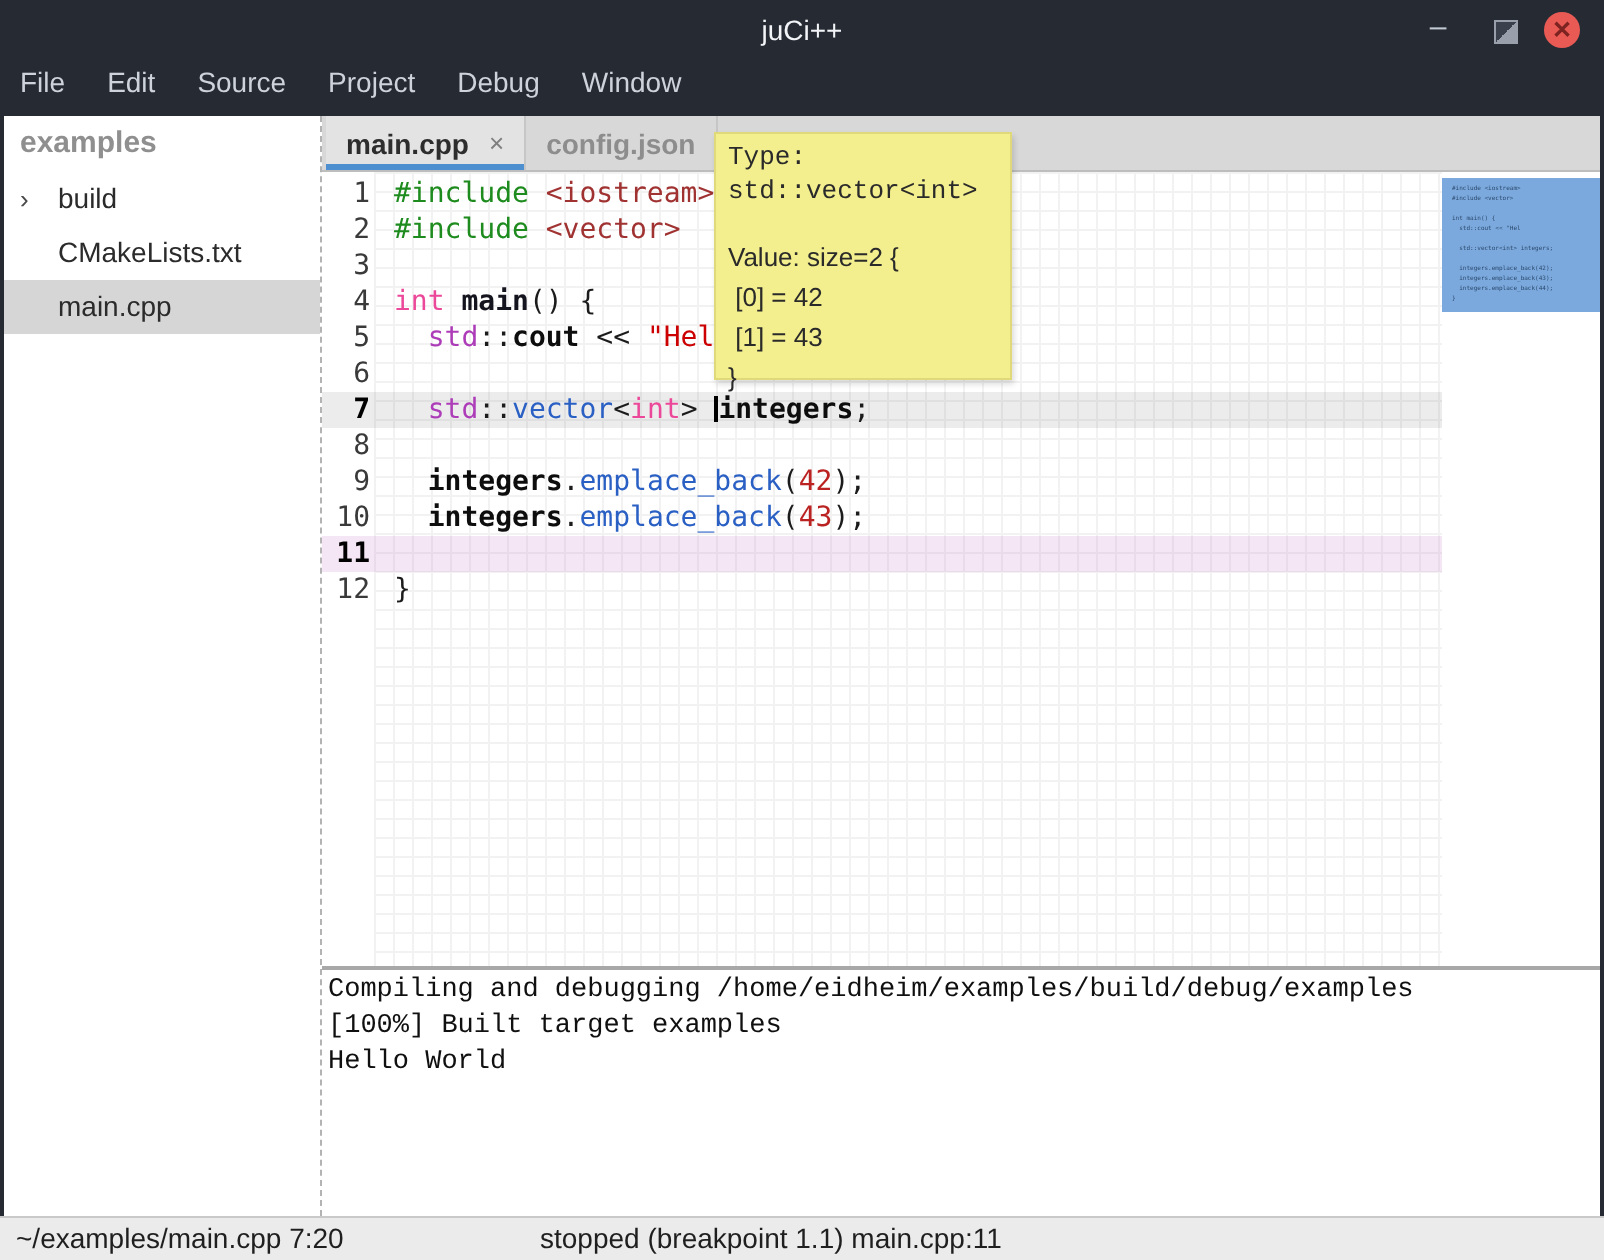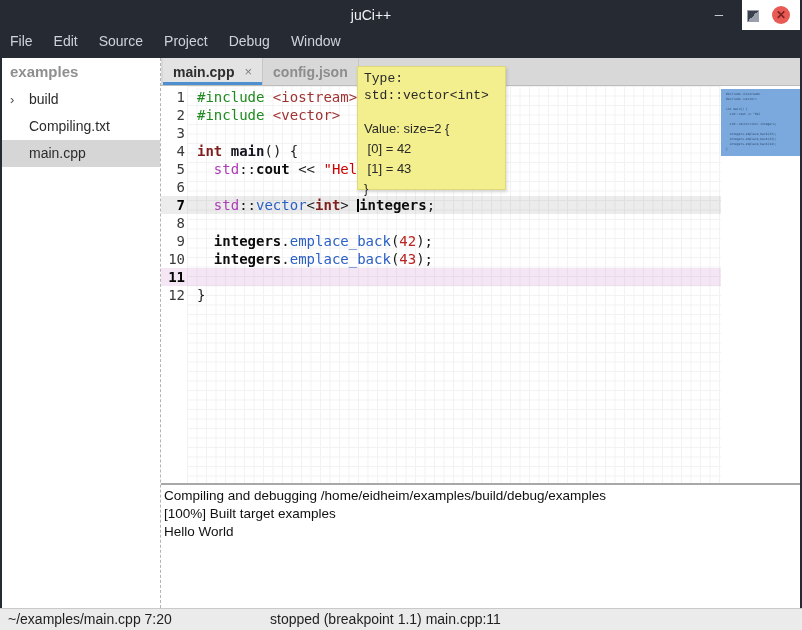--- a/index.html
+++ b/index.html
@@ -1,20 +1,20 @@
 <!DOCTYPE html>
 <html><head>
 <meta charset="utf-8">
 <style>
   html,body{margin:0;padding:0;background:#555;}
   .window{position:relative;width:802px;height:630px;background:#ffffff;overflow:hidden;
     font-family:"Liberation Sans",sans-serif;
     box-shadow:inset 2px 0 #262b33, inset -2px 0 #262b33, inset 0 -2px #8a8f98;}
   
-  .titlebar{position:absolute;left:0;top:0;width:742px;height:30px;background:#262b33;}
+  .titlebar{position:absolute;left:0;top:0;width:802px;height:30px;background:#262b33;}
   .title{position:absolute;left:0;right:0;top:0;height:30px;line-height:30px;text-align:center;
     color:#f2f4f7;font-size:14px;}
   .btn-min{position:absolute;left:710px;top:6px;width:18px;height:18px;line-height:16px;text-align:center;
     color:#c3c9d2;font-size:15px;cursor:default;}
   .btn-restore{position:absolute;left:747px;top:10px;width:10px;height:10px;border:1px solid #9aa0ab;
     background:linear-gradient(135deg,#3b414c 50%,#9aa0ab 50%);}
   .btn-close{position:absolute;left:772px;top:6px;width:18px;height:18px;border-radius:50%;
     background:#ea5a55;color:#7c2321;font-size:12px;font-weight:bold;text-align:center;line-height:18px;}
   
   .menubar{position:absolute;left:0;top:30px;width:802px;height:28px;background:#262b33;
@@ -44,21 +44,21 @@
     background-size:9.5px 9.5px;}
   .rows{position:absolute;left:0;top:2px;right:0;}
   .ed-row{display:flex;height:18px;line-height:18px;white-space:pre;}
   .ed-row.hl-current{background:rgba(70,70,70,0.10);}
   .ed-row.hl-debug{background:rgba(195,105,195,0.17);}
   .ln{width:24px;text-align:right;padding-right:7px;color:#3a3a3a;flex:none;}
   .ed-row.hl-current .ln,.ed-row.hl-debug .ln{font-weight:bold;color:#000;}
   .code{padding-left:5px;}
   .t-pp{color:#1e8b1e;}
   .t-inc{color:#a03232;}
-  .t-kw{color:#7f1d1d;font-weight:bold;}
+  .t-kw{color:#ec4899;font-weight:normal;}
   .t-type{color:#2a5fc4;}
   .t-ns{color:#ad3cb8;}
   .t-str{color:#cc0000;}
   .t-num{color:#bb2222;}
   .t-pl{color:#1b1b1b;}
   .t-varb{color:#0d0d0d;font-weight:bold;}
   .t-fnb{color:#14141e;font-weight:bold;}
   .caret{display:inline-block;width:2px;height:13px;background:#000;vertical-align:-2px;}
   
   .minimap{position:absolute;left:721px;top:86px;width:79px;height:397px;background:#ffffff;}
@@ -68,21 +68,21 @@
   
   .tooltip{position:absolute;left:357px;top:66px;width:149px;height:124px;background:#f3ee8e;
     border:1px solid #e0d97a;box-sizing:border-box;padding:3px 6px;font-size:13px;color:#2a2a2a;
     z-index:50;box-shadow:1px 2px 3px rgba(0,0,0,0.15);}
   .tt-type{line-height:17px;font-family:Liberation Mono, monospace;}
   .tt-value{margin-top:15px;line-height:20px;white-space:pre;}
   
   .output{position:absolute;left:161px;top:483px;width:639px;height:125px;background:#fff;
     border-top:2px solid #a8a8a8;box-sizing:border-box;
     font-family:"DejaVu Sans Mono","Liberation Mono",monospace;font-size:13.5px;color:#101010;}
-  .output pre{margin:2px 0 0 3px;line-height:18px;font-family:Liberation Sans, sans-serif;}
+  .output pre{margin:2px 0 0 3px;line-height:18px;font-family:Liberation Mono, monospace;}
   
   .statusbar{position:absolute;left:0;top:608px;width:802px;height:22px;background:#ebebeb;
     border-top:1px solid #c9c9c9;box-sizing:border-box;font-size:14px;color:#1f1f1f;}
   .st-left{position:absolute;left:8px;top:0;line-height:21px;}
   .st-center{position:absolute;left:270px;top:0;line-height:21px;}
 </style>
 </head>
 <body>
 
 <div class="window">
@@ -100,21 +100,21 @@
       <div class="menu-item">Source</div>
       <div class="menu-item">Project</div>
       <div class="menu-item">Debug</div>
       <div class="menu-item">Window</div>
     </div>
 
   <div class="sidebar">
     <div class="side-header">examples</div>
     <div id="tree">
         <div class="tree-item"><span class="tree-chevron">›</span><span>build</span></div>
-        <div class="tree-item"><span>Compiling.txt</span></div>
+        <div class="tree-item"><span>CMakeLists.txt</span></div>
         <div class="tree-item selected"><span>main.cpp</span></div>
       </div>
   </div>
   <div class="vsep"></div>
 
   <div class="tabbar" id="tabbar">
       <div class="tab active">
         <span>main.cpp</span>
         <span class="tab-close">×</span>
       </div>

